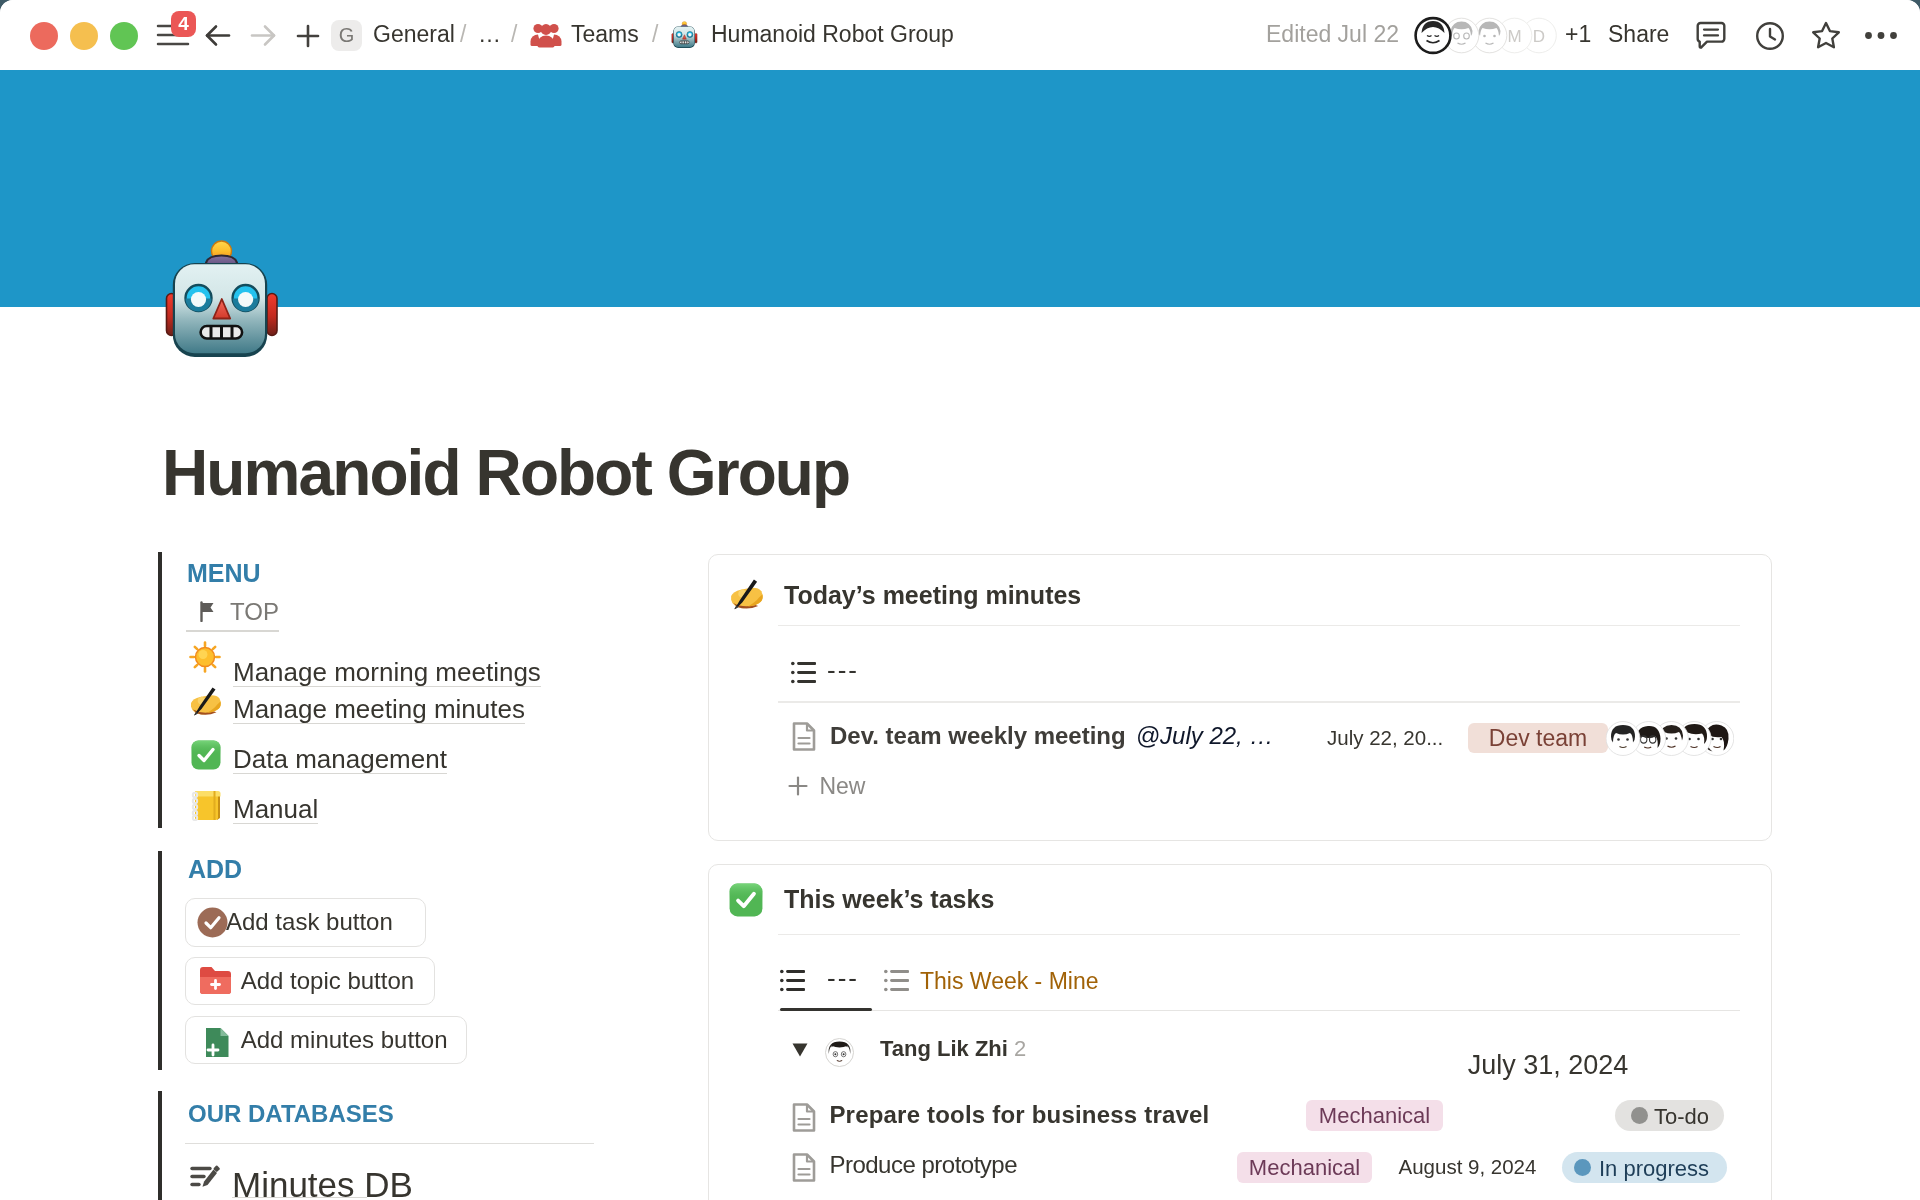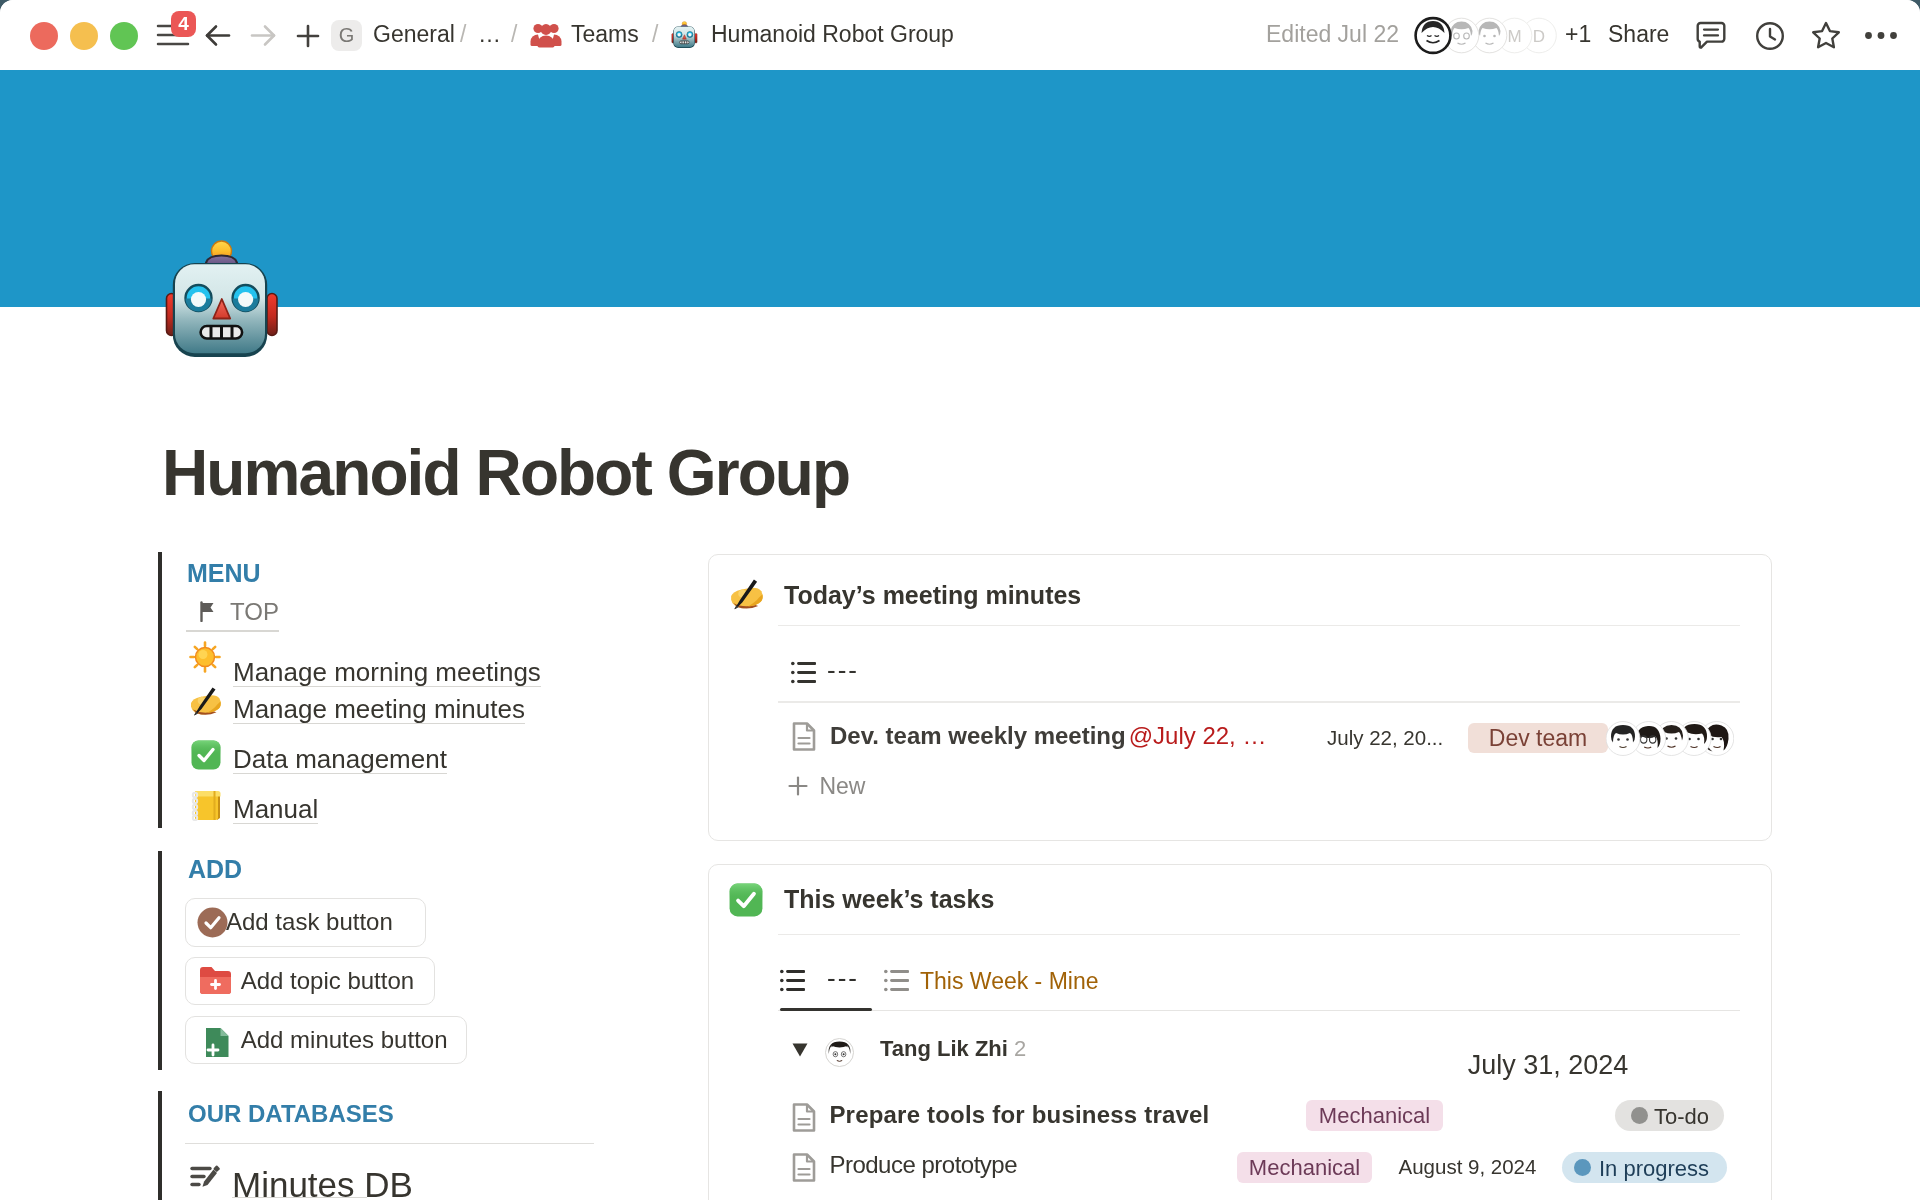--- a/index.html
+++ b/index.html
@@ -322,21 +322,21 @@
   <div class="txt" style="left:827px;top:656.5px;font-size:26px;letter-spacing:2px;color:#34332F;">---</div>
   <div class="abs" style="left:778px;top:701px;width:962px;height:1.5px;background:#EBEAE8;"></div>
   <svg class="abs" style="left:792px;top:722px;" width="24" height="29" viewBox="0 0 24 29">
     <g id="pageic">
       <path d="M2 1.5 h13 l7 7 v19 h-20 Z" fill="none" stroke="#9E9C98" stroke-width="2.6" stroke-linejoin="round"></path>
       <path d="M15 1.5 v7 h7" fill="none" stroke="#9E9C98" stroke-width="2.2" stroke-linejoin="round"></path>
       <line x1="6.5" y1="16" x2="17.5" y2="16" stroke="#9E9C98" stroke-width="2.2" stroke-linecap="round"></line>
       <line x1="6.5" y1="21.5" x2="17.5" y2="21.5" stroke="#9E9C98" stroke-width="2.2" stroke-linecap="round"></line>
     </g>
   </svg>
-  <div class="txt" style="left:830px;top:723.5px;font-size:24px;"><span style="font-weight:bold;color:#3F3D39;">Dev. team weekly meeting</span><span style="color:#b91c1c;margin-left:3px;">@July 22, …</span></div>
+  <div class="txt" style="left:830px;top:723.5px;font-size:24px;"><span style="font-weight:bold;color:#3F3D39;">Dev. team weekly meeting</span><span style="color:#0f172a;margin-left:10px;font-style:italic;">@July 22, …</span></div>
   <div class="txt" style="left:1327px;top:727.7px;font-size:20.5px;color:#37352F;">July 22, 20...</div>
   <div class="abs" style="left:1468px;top:723px;width:140px;height:30px;border-radius:6px;background:#F1DFD8;color:#7A4136;font-size:23px;text-align:center;line-height:30px;">Dev team</div>
   <svg class="abs" style="left:1606px;top:720.5px;" width="128" height="35" viewBox="0 0 128 35">
     <g>
       <g>
         <circle cx="110.8" cy="17.5" r="17" fill="#fff" stroke="#DDD" stroke-width="0.8"></circle>
         <path d="M99 12 q5.5 -11.5 16.5 -7.5 q8 3 7 13.5 q-1 8.5 -5 11.5 q2 -9.5 -2 -13.5 q-8 1 -12.5 -2 q-2 1 -4 -2z" fill="#1E1714"></path>
         <path d="M101.5 16 q-1 11.5 5 14.5 q-8 -1 -7 -12.5z" fill="#1E1714"></path>
         <circle cx="106.5" cy="18" r="1.3" fill="#333"></circle>
           <circle cx="115" cy="18" r="1.3" fill="#333"></circle>

